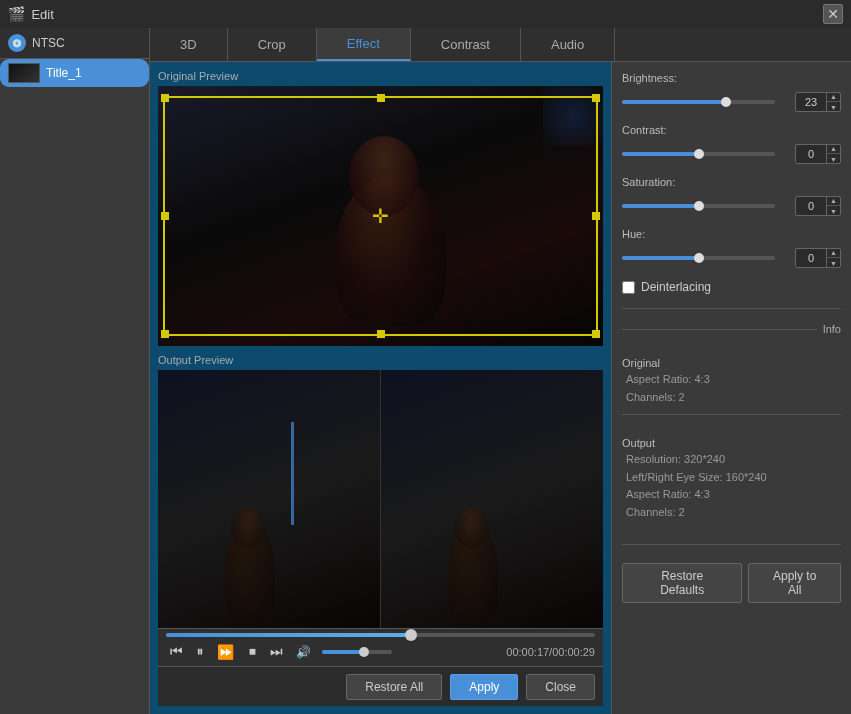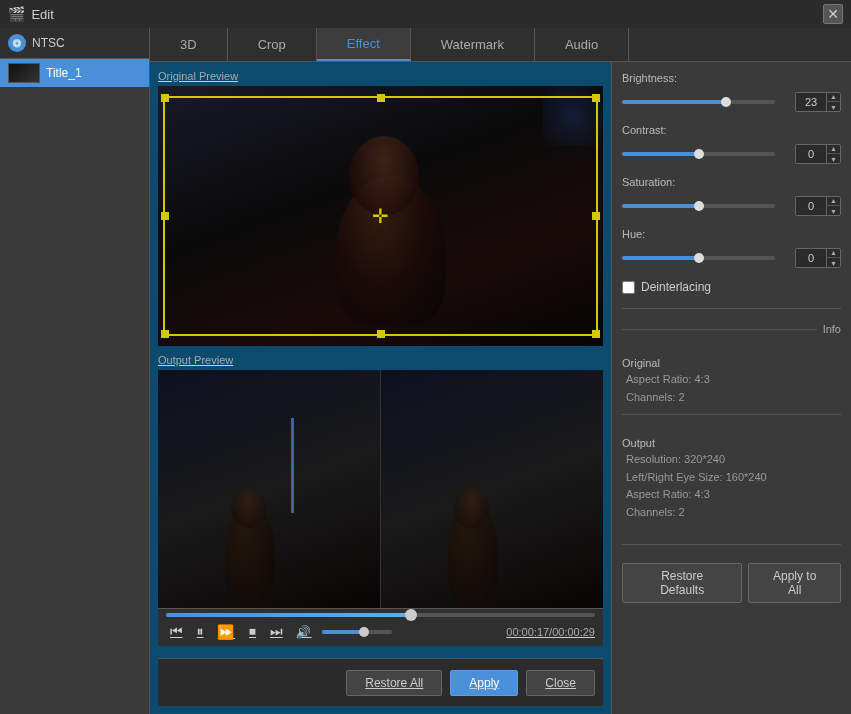--- a/index.html
+++ b/index.html
@@ -57,20 +57,21 @@
       font-size: 8px; color: white;
     }
     .sidebar-item {
       padding: 4px 8px;
       display: flex;
       align-items: center;
       gap: 6px;
       background: #4a90d9;
       color: white;
       cursor: pointer;
+      border-radius: 9px;
     }
     .thumb-icon {
       width: 32px; height: 20px;
       background: #555;
       border: 1px solid #777;
       font-size: 8px;
       display: flex; align-items: center; justify-content: center;
       overflow: hidden;
     }
 
@@ -112,21 +113,20 @@
       overflow: hidden;
     }
 
     
     .preview-section {
       flex: 1;
       display: flex;
       flex-direction: column;
       padding: 8px;
       overflow: hidden;
-      text-decoration: underline;
     }
 
     .preview-label {
       font-size: 11px;
       color: #aaa;
       margin-bottom: 4px;
     }
 
     .original-preview-box {
       background: #1a1a1a;
@@ -281,22 +281,21 @@
 
     
     .bottom-bar {
       background: #2b2b2b;
       border-top: 1px solid #555;
       padding: 6px 8px;
       display: flex;
       align-items: center;
       justify-content: flex-end;
       gap: 8px;
-      height: 48px;
-      margin-top: 12px;
+      height: 40px;
     }
     .btn {
       padding: 5px 18px;
       border: 1px solid #666;
       background: #444;
       color: #ccc;
       cursor: pointer;
       font-size: 12px;
       border-radius: 2px;
     }
@@ -447,21 +446,21 @@
       <span>Title_1</span>
     </div>
   </div>
 
   <div class="content-area">
 
     <div class="tabs">
       <div class="tab">3D</div>
       <div class="tab">Crop</div>
       <div class="tab active">Effect</div>
-      <div class="tab">Watermark</div>
+      <div class="tab">Contrast</div>
       <div class="tab">Audio</div>
     </div>
 
     <div class="split-area">
 
       <div class="preview-section">
 
         <div class="preview-label">Original Preview</div>
         <div class="original-preview-box">
           <div class="film-frame">

